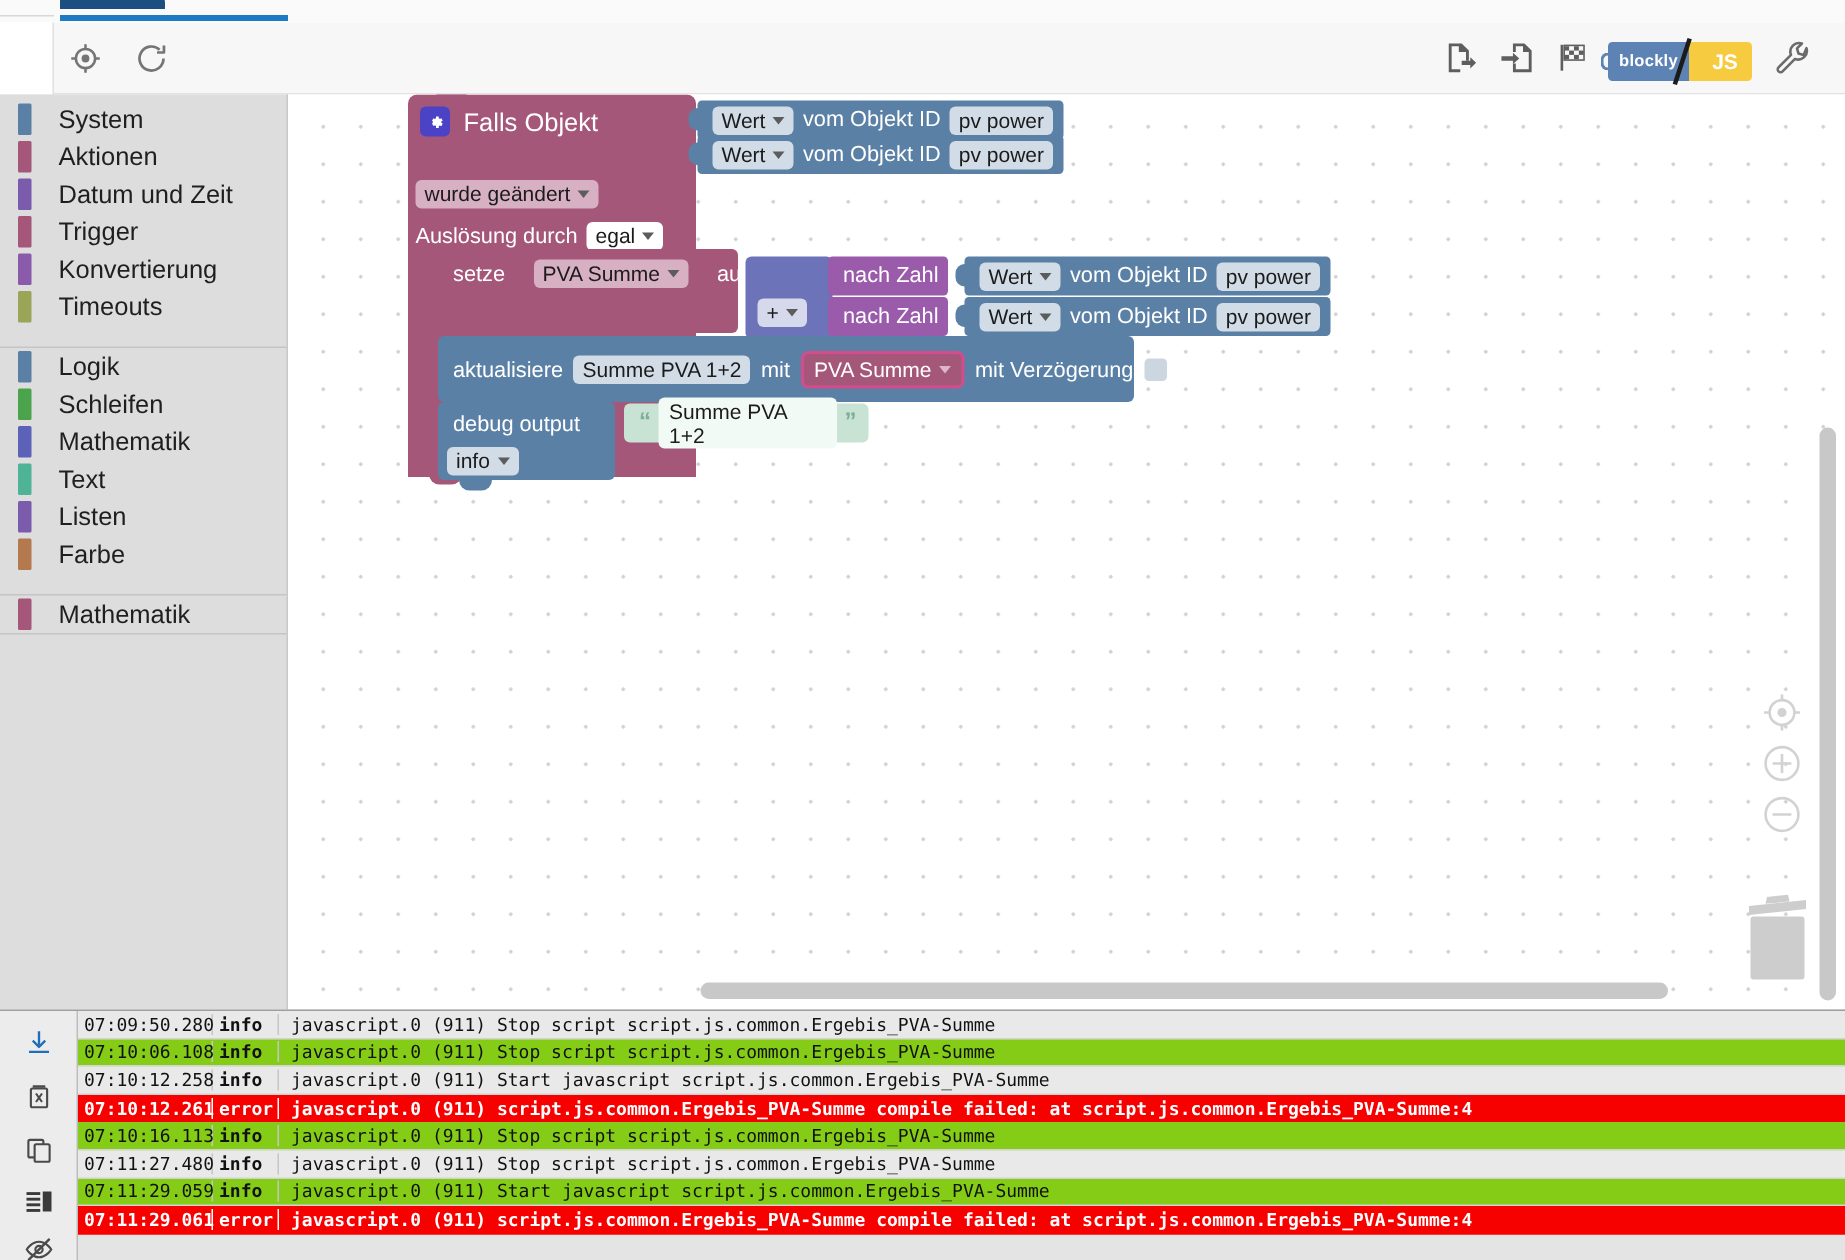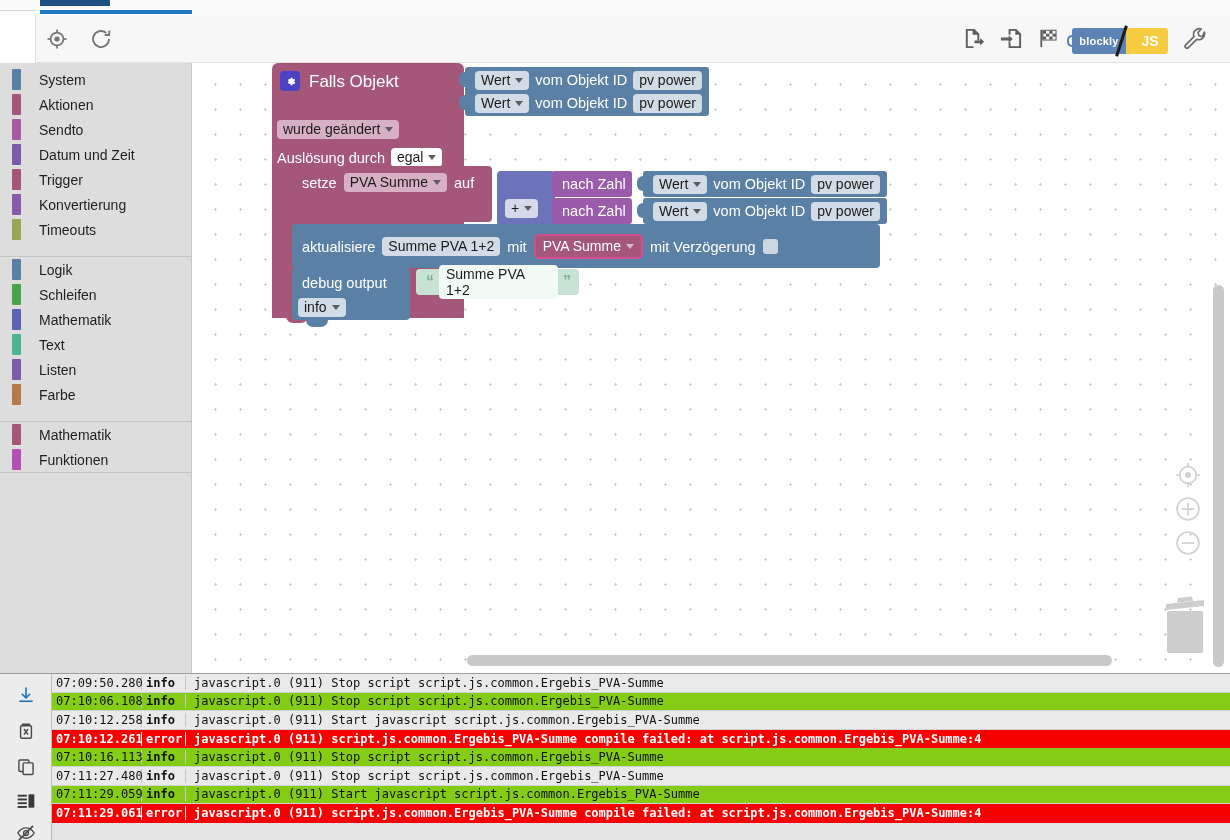--- a/index.html
+++ b/index.html
@@ -86,21 +86,21 @@
   }
   .cat-row {
     position: relative; height: 25px; display: flex; align-items: center;
     cursor: pointer;
   }
   .cat-swatch {
     width: 9px; height: 21px; margin-left: 12px; flex: 0 0 auto;
     border-radius: 1px;
   }
   .cat-label {
-    margin-left: 18px; font-size: 14px; color: #1f1f1f;
+    margin-left: 18px; font-size: 17px; color: #1f1f1f;
     white-space: nowrap;
   }
   .cat-gap { height: 14px; }
   .cat-sep {
     height: 1px; background: #c5c5c5; margin: 0;
   }
 
   
   #workspace {
     position: absolute; left: 192px; top: 63px;
@@ -188,31 +188,31 @@
     position: absolute; left: 8px; top: 28px;
   }
 
   
   #blk-setze {
     left: 100px; top: 103px; width: 200px; height: 56px;
     background: #a5577a; border-radius: 4px;
   }
   #blk-setze .inner {
     position: absolute; left: 10px; top: 7px;
-    display: flex; align-items: center; gap: 7px; white-space: nowrap;
+    display: flex; align-items: center; gap: 19px; white-space: nowrap;
   }
   #blk-setze .bot-notch {
     position: absolute; left: 14px; top: 56px;
     width: 22px; height: 7px; background: #a5577a;
     border-radius: 0 0 9px 9px;
   }
 
   
   #blk-update {
-    left: 100px; top: 161px; width: 588px; height: 44px;
+    left: 100px; top: 161px; width: 464px; height: 44px;
     background: #5b80a5; border-radius: 4px;
   }
   #blk-update .inner {
     position: absolute; left: 10px; top: 10px;
     display: flex; align-items: center; gap: 7px; white-space: nowrap;
   }
   #blk-update .pva-field {
     background: #a5577a; color: #ffffff; border: 2px solid #d34d8e;
     border-radius: 5px; padding: 2px 7px;
   }
@@ -394,24 +394,20 @@
 
   <div class="cat-row">
     <div class="cat-swatch" style="background:#5b80a5"></div>
     <div class="cat-label">System</div>
   </div>
   <div class="cat-row">
     <div class="cat-swatch" style="background:#a5577a"></div>
     <div class="cat-label">Aktionen</div>
   </div>
   <div class="cat-row">
-    <div class="cat-swatch" style="background:#a85ba5"></div>
-    <div class="cat-label">Sendto</div>
-  </div>
-  <div class="cat-row">
     <div class="cat-swatch" style="background:#7b5bab"></div>
     <div class="cat-label">Datum und Zeit</div>
   </div>
   <div class="cat-row">
     <div class="cat-swatch" style="background:#a5577a"></div>
     <div class="cat-label">Trigger</div>
   </div>
   <div class="cat-row">
     <div class="cat-swatch" style="background:#8a5bab"></div>
     <div class="cat-label">Konvertierung</div>
@@ -448,24 +444,20 @@
     <div class="cat-swatch" style="background:#b5794f"></div>
     <div class="cat-label">Farbe</div>
   </div>
 
   <div class="cat-gap"></div>
   <div class="cat-sep"></div>
 
   <div class="cat-row">
     <div class="cat-swatch" style="background:#a5577a"></div>
     <div class="cat-label">Mathematik</div>
-  </div>
-  <div class="cat-row">
-    <div class="cat-swatch" style="background:#b44fb4"></div>
-    <div class="cat-label">Funktionen</div>
   </div>
   <div class="cat-sep"></div>
 </div>
 
 <div id="workspace">
 
   <div class="blk" id="blk-event">
     <div class="hat-notch"></div>
     <div class="gear">
       <svg width="13" height="13" viewBox="0 0 24 24" fill="#ffffff">

